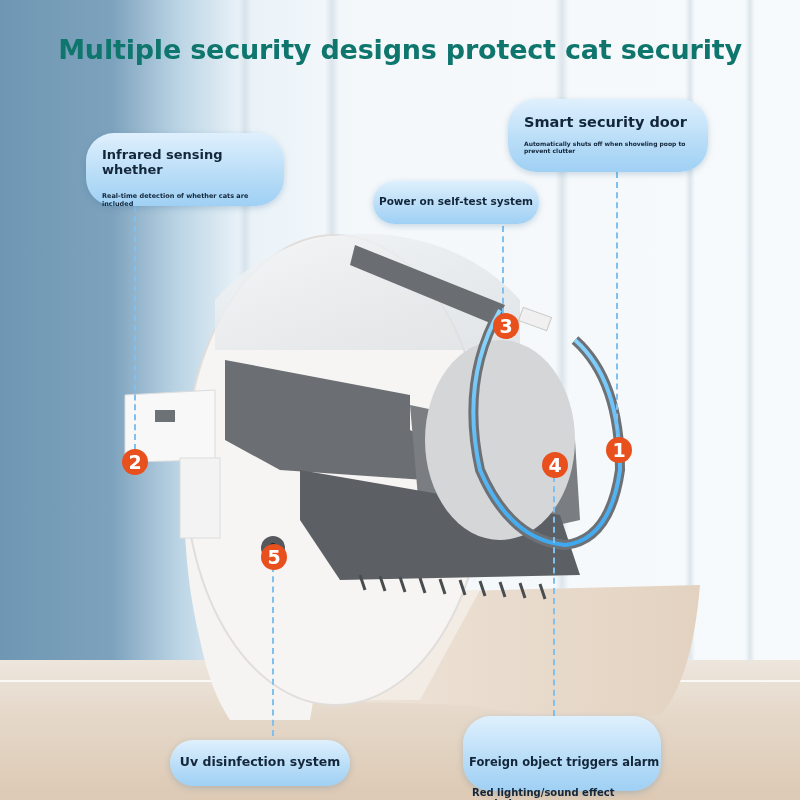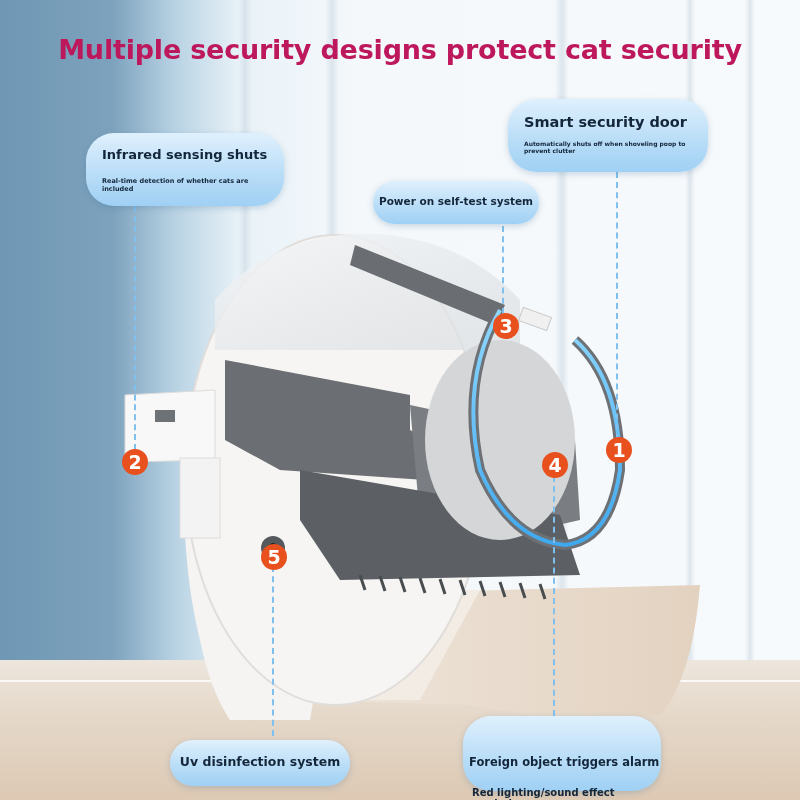--- a/index.html
+++ b/index.html
@@ -16,21 +16,21 @@
     }
     .floor {
       position: absolute; left: 0; right: 0; bottom: 0; height: 140px;
       background: linear-gradient(180deg, #ede6dd 0%, #e5d8c9 40%, #ddc9b4 100%);
     }
     .floor-line { position:absolute; left:0; right:0; bottom:118px; height:2px; background:rgba(255,255,255,0.8); }
 
     .title {
       position: absolute; top: 34px; left: 0; width: 800px;
       text-align: center; font-size: 27px; font-weight: bold;
-      color: #be185d; letter-spacing: -0.2px;
+      color: #0f766e; letter-spacing: -0.2px;
       font-family: "DejaVu Sans", sans-serif;
     }
 
     
     .product { position: absolute; left: 0; top: 0; width: 800px; height: 800px; }
 
     .callout {
       position: absolute;
       border-radius: 28px;
       background: linear-gradient(180deg, #dff0fd 0%, #b7dcf7 60%, #9fd0f4 100%);
@@ -124,21 +124,21 @@
   <circle cx="273" cy="546" r="3" fill="#222"></circle>
 </svg>
 
 <div class="dash" style="left:134px; top:206px; height:244px;"></div>
 <div class="dash" style="left:616px; top:172px; height:268px;"></div>
 <div class="dash" style="left:502px; top:226px; height:88px;"></div>
 <div class="dash" style="left:553px; top:476px; height:240px;"></div>
 <div class="dash" style="left:272px; top:566px; height:170px;"></div>
 
 <div class="callout" style="left:86px; top:133px; width:198px; height:73px; padding:14px 16px 0 16px;">
-  <span class="head" style="font-size:13px;">Infrared sensing shuts</span>
+  <span class="head" style="font-size:13px;">Infrared sensing whether</span>
   <span class="sub" style="font-size:6.5px; margin-top:15px;">Real-time detection of whether cats are included</span>
 </div>
 
 <div class="callout" style="left:508px; top:99px; width:200px; height:73px; padding:15px 14px 0 16px;">
   <span class="head" style="font-size:14.5px;">Smart security door</span>
   <span class="sub" style="font-size:6px; margin-top:10px; line-height:1.2;">Automatically shuts off when shoveling poop to prevent clutter</span>
 </div>
 
 <div class="callout" style="left:373px; top:181px; width:166px; height:43px; padding:14px 0 0 0; text-align:center;">
   <span class="head" style="font-size:10.5px;">Power on self-test system</span>

